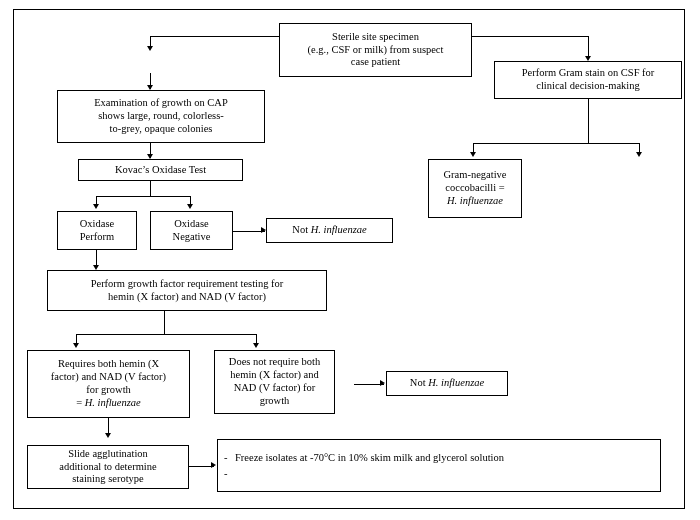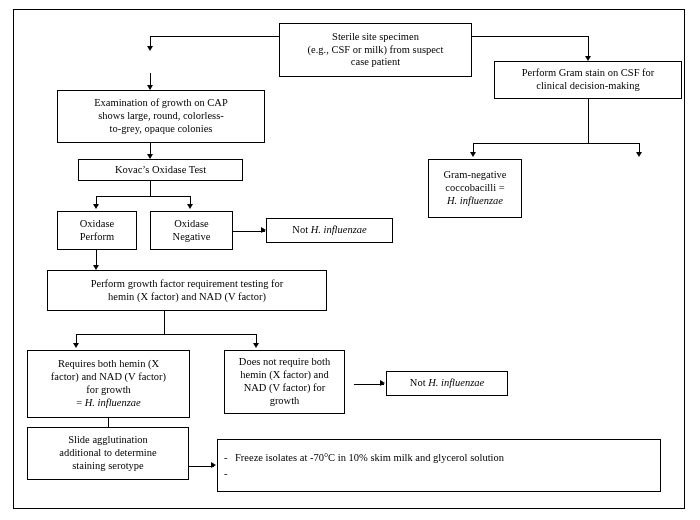--- a/index.html
+++ b/index.html
@@ -177,42 +177,42 @@
 
   <div class="node" style="left:27px; top:350px; width:163px; height:68px;">
     <span class="txt">
       <span>Requires both hemin (X</span><br>
       <span>factor) and NAD (V factor)</span><br>
       <span>for growth</span><br>
       <span>= </span><span class="ital">H. influenzae</span>
     </span>
   </div>
 
-  <div class="node" style="left:224px; top:350px; width:121px; height:64px;">
+  <div class="node" style="left:214px; top:350px; width:121px; height:64px;">
     <span class="txt">
       <span>Does not require both</span><br>
       <span>hemin (X factor) and</span><br>
       <span>NAD (V factor) for</span><br>
       <span>growth</span>
     </span>
   </div>
 
   <div class="ln hline" style="left:354px; top:383.5px; width:30px;"></div>
   <div class="arrow-right" style="left:380px; top:380px;"></div>
 
   <div class="node" style="left:386px; top:371px; width:122px; height:25px;">
     <span class="txt">
       <span>Not </span><span class="ital">H. influenzae</span>
     </span>
   </div>
 
   <div class="ln vline" style="left:108px; top:414px; width:1.2px; height:22px;"></div>
   <div class="arrow-down" style="left:104.5px; top:433px;"></div>
 
-  <div class="node" style="left:27px; top:427px; width:162px; height:53px;">
+  <div class="node" style="left:27px; top:445px; width:162px; height:44px;">
     <span class="txt">
       <span>Slide agglutination</span><br>
       <span>additional to determine</span><br>
       <span>staining serotype</span>
     </span>
   </div>
 
   <div class="ln hline" style="left:189px; top:465.5px; width:25px;"></div>
   <div class="arrow-right" style="left:211px; top:462px;"></div>
 

